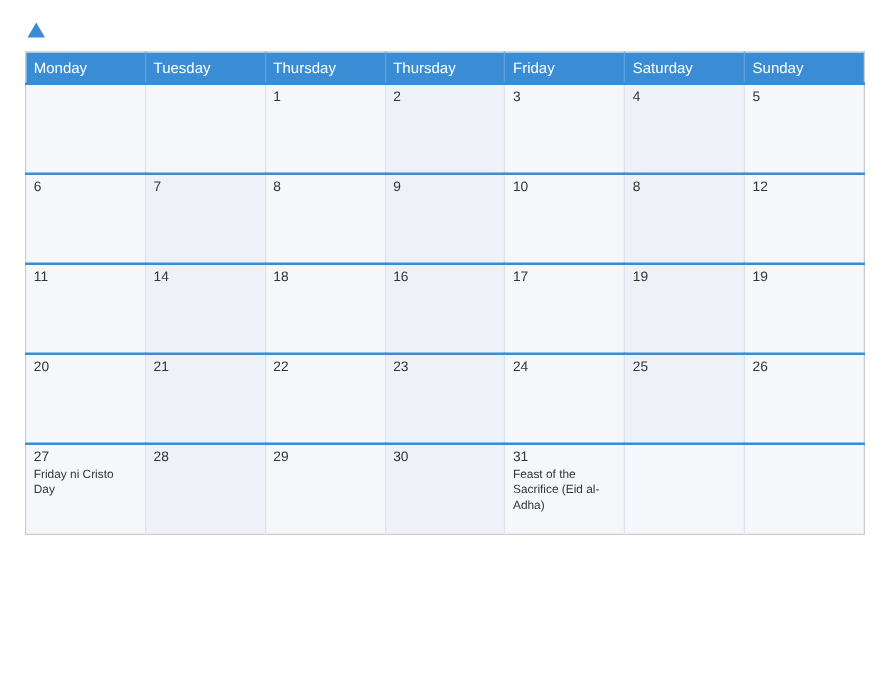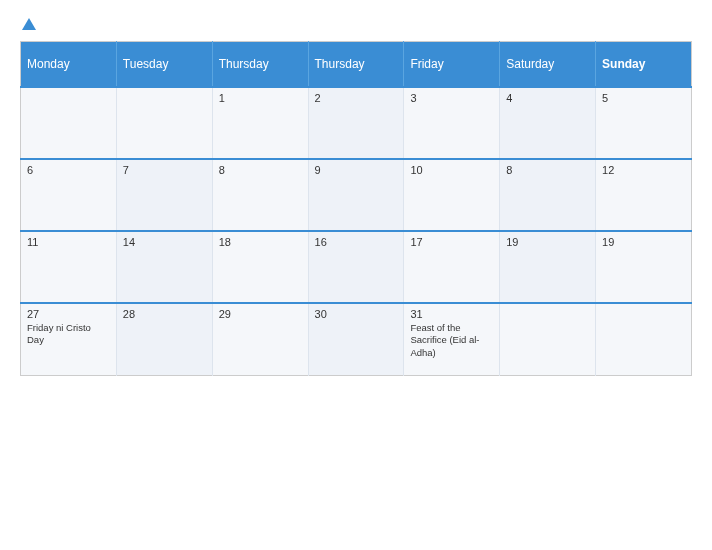--- a/index.html
+++ b/index.html
@@ -62,27 +62,26 @@
     .calendar {
       width: 100%;
       border-collapse: collapse;
       border: 1px solid #ccc;
     }
     .calendar thead tr th {
       background: #3a8dd4;
       color: #fff;
       font-size: 12px;
       font-weight: normal;
-      padding: 15px 6px;
+      padding: 5px 6px;
       text-align: left;
       border-right: 1px solid #5aa5e0;
     }
     .calendar thead tr th:last-child {
       border-right: none;
-      font-weight: bold;
     }
     .calendar tbody tr {
       border-top: 2px solid #3a8dd4;
     }
     .calendar tbody tr td {
       width: calc(100% / 7);
       vertical-align: top;
       padding: 4px 6px 4px 6px;
       font-size: 11px;
       color: #333;
@@ -199,20 +198,43 @@
           </td>
           <td>
             <span class="day-num">19</span>
           </td>
           <td>
             <span class="day-num">19</span>
           </td>
         </tr>
         <tr>
           <td>
+            <span class="day-num">20</span>
+          </td>
+          <td>
+            <span class="day-num">21</span>
+          </td>
+          <td>
+            <span class="day-num">22</span>
+          </td>
+          <td>
+            <span class="day-num">23</span>
+          </td>
+          <td>
+            <span class="day-num">24</span>
+          </td>
+          <td>
+            <span class="day-num">25</span>
+          </td>
+          <td>
+            <span class="day-num">26</span>
+          </td>
+        </tr>
+        <tr>
+          <td>
             <span class="day-num">27</span>
             <div class="event">Friday ni Cristo Day</div>
           </td>
           <td>
             <span class="day-num">28</span>
           </td>
           <td>
             <span class="day-num">29</span>
           </td>
           <td>

